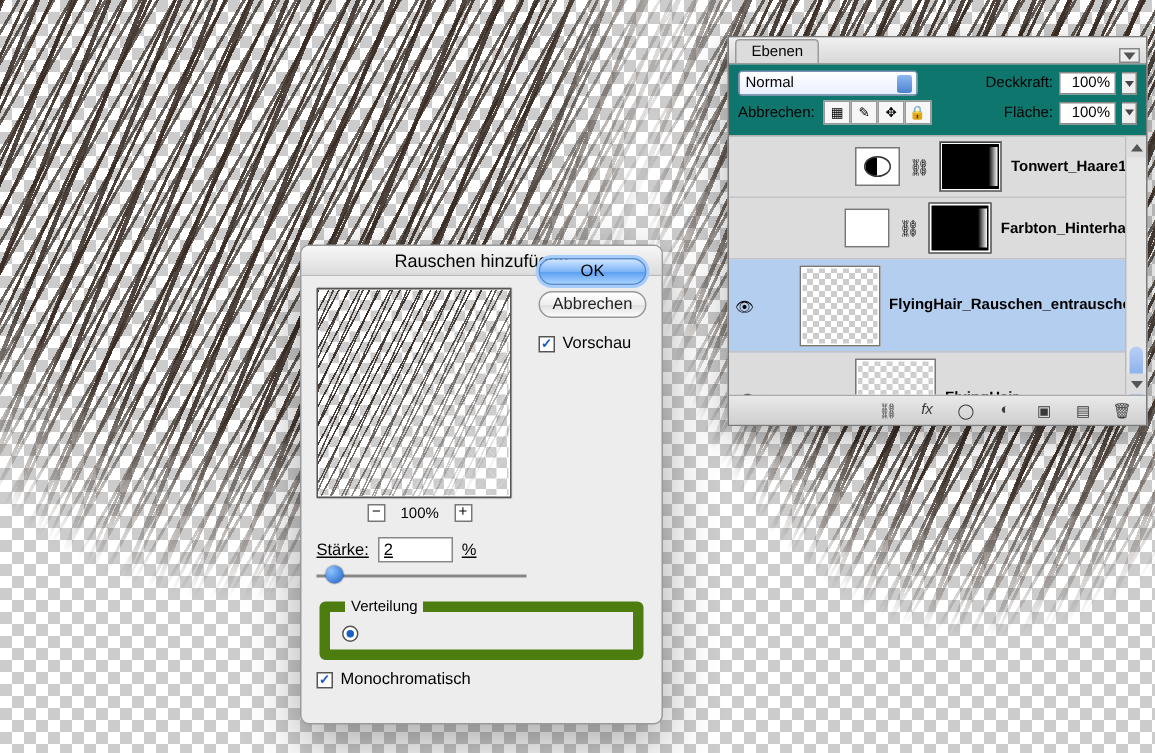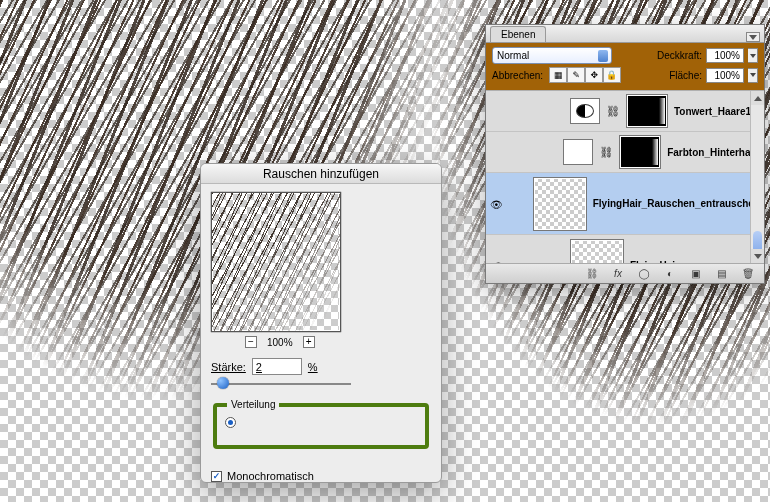--- a/index.html
+++ b/index.html
@@ -86,21 +86,21 @@
   }
   .zoom-row { display:flex; gap:10px; align-items:center; margin:4px 0 10px 34px; font-size:10px;}
   .zoom-btn { width:12px;height:12px;border:1px solid #777;background:#fff;display:flex;align-items:center;justify-content:center;font-size:10px;line-height:1;cursor:pointer;}
   .strength-row { display:flex; align-items:center; gap:6px; margin-bottom:2px;text-decoration:underline;}
   .num-input { width:50px; height:17px; border:1px solid #888; font-size:11px; padding:0 3px; background:#fff;}
   .slider {
     position:relative; width:140px; height:14px; margin-bottom:8px;
   }
   .slider-track { position:absolute; left:0; top:6px; width:100%; height:2px; background:#888;}
   .slider-thumb { position:absolute; left:6px; top:0; width:12px; height:12px; border-radius:50%; background:radial-gradient(circle at 30% 30%, #8fc3ff, #1a5fc4); box-shadow:0 0 1px #000;}
-  .fieldset { border:4px solid #4d7c0f; border-radius:4px; padding:6px 8px 16px 8px; margin-bottom:20px;}
+  .fieldset { border:7px solid #4d7c0f; border-radius:4px; padding:6px 8px 4px 8px; margin-bottom:6px;}
   .fieldset-legend { font-size:10px; padding:0 4px; margin-left:2px;}
   .radio-row, .check-row { display:flex; align-items:center; gap:5px; font-size:11px; padding:1px 0;}
   .radio { width:11px; height:11px; border:1px solid #555; border-radius:50%; background:#fff; display:inline-flex; align-items:center; justify-content:center;}
   .radio.selected::after { content:""; width:5px; height:5px; border-radius:50%; background:#1a5fc4;}
   .checkbox { width:11px; height:11px; border:1px solid #555; background:#fff; display:inline-flex; align-items:center; justify-content:center; font-size:9px; color:#1a5fc4; font-weight:bold;}
   .checkbox.checked::after { content:"✓";}
   .right-buttons { position:absolute; top:8px; right:10px; width:72px; display:flex; flex-direction:column; gap:4px; align-items:stretch;}
   .aqua-btn {
     height:18px;
     border:1px solid #5b8ed0;
@@ -125,21 +125,21 @@
   }
   .layers-tab {
     height:18px;
     background:linear-gradient(#f0f0f0,#d8d8d8);
     border-bottom:1px solid #9a9a9a;
     display:flex; align-items:flex-end;
   }
   .tab-label { background:#dcdcdc; border:1px solid #9a9a9a; border-bottom:none; padding:2px 10px 2px 10px; margin-left:4px; border-radius:3px 3px 0 0;}
   .tab-menu { margin-left:auto; margin-right:4px; width:14px; height:10px; border:1px solid #888; background:#eee; display:flex; align-items:center; justify-content:center;}
   .tab-menu::after{content:"";border-left:4px solid transparent; border-right:4px solid transparent; border-top:5px solid #555;}
-  .layers-controls { padding:4px 6px; border-bottom:1px solid #b0b0b0; background:#a16207;}
+  .layers-controls { padding:4px 6px; border-bottom:1px solid #b0b0b0; background:#0f766e;}
   .ctrl-row { display:flex; align-items:center; gap:4px; margin-bottom:3px;}
   .blend-select { width:120px; height:17px; border:1px solid #7b8fb0; background:linear-gradient(#fff,#e8efff); display:flex; align-items:center; padding:0 4px; border-radius:3px; position:relative;}
   .blend-select::after{content:""; position:absolute; right:3px; width:10px; height:12px; background:linear-gradient(#8fb8f0,#4d82d0); border-radius:2px;}
   .pct-input { width:38px; height:15px; border:1px solid #888; background:#fff; display:flex; align-items:center; justify-content:flex-end; padding:0 3px;}
   .pct-caret{ width:10px;height:15px;border:1px solid #888;border-left:none;background:#eee;display:flex;align-items:center;justify-content:center;}
   .pct-caret::after{content:"";border-left:3px solid transparent;border-right:3px solid transparent;border-top:4px solid #444;}
   .lock-label { margin-right:2px;}
   .lock-icons { display:flex; gap:0;}
   .lock-ic { width:18px; height:16px; border:1px solid #999; background:#f6f6f6; display:flex; align-items:center; justify-content:center; font-size:9px;}
   .layers-list { flex:1; overflow:hidden; background:#dcdcdc; position:relative;}
@@ -211,20 +211,28 @@
       <legend class="fieldset-legend">Verteilung</legend>
       <div class="radio-row">
         <span class="radio selected"></span>
       </div>
     </fieldset>
     <div class="check-row">
       <span class="checkbox checked"></span>
       <span>Monochromatisch</span>
     </div>
   </div>
+  <div class="right-buttons">
+    <div class="aqua-btn primary">OK</div>
+    <div class="aqua-btn secondary">Abbrechen</div>
+    <div class="check-row preview-check">
+      <span class="checkbox checked"></span>
+      <span>Vorschau</span>
+    </div>
+  </div>
 </div>
 
 <div class="layers">
   <div class="layers-tab">
     <span class="tab-label">Ebenen</span>
     <span class="tab-menu"></span>
   </div>
   <div class="layers-controls">
     <div class="ctrl-row">
       <div class="blend-select">

